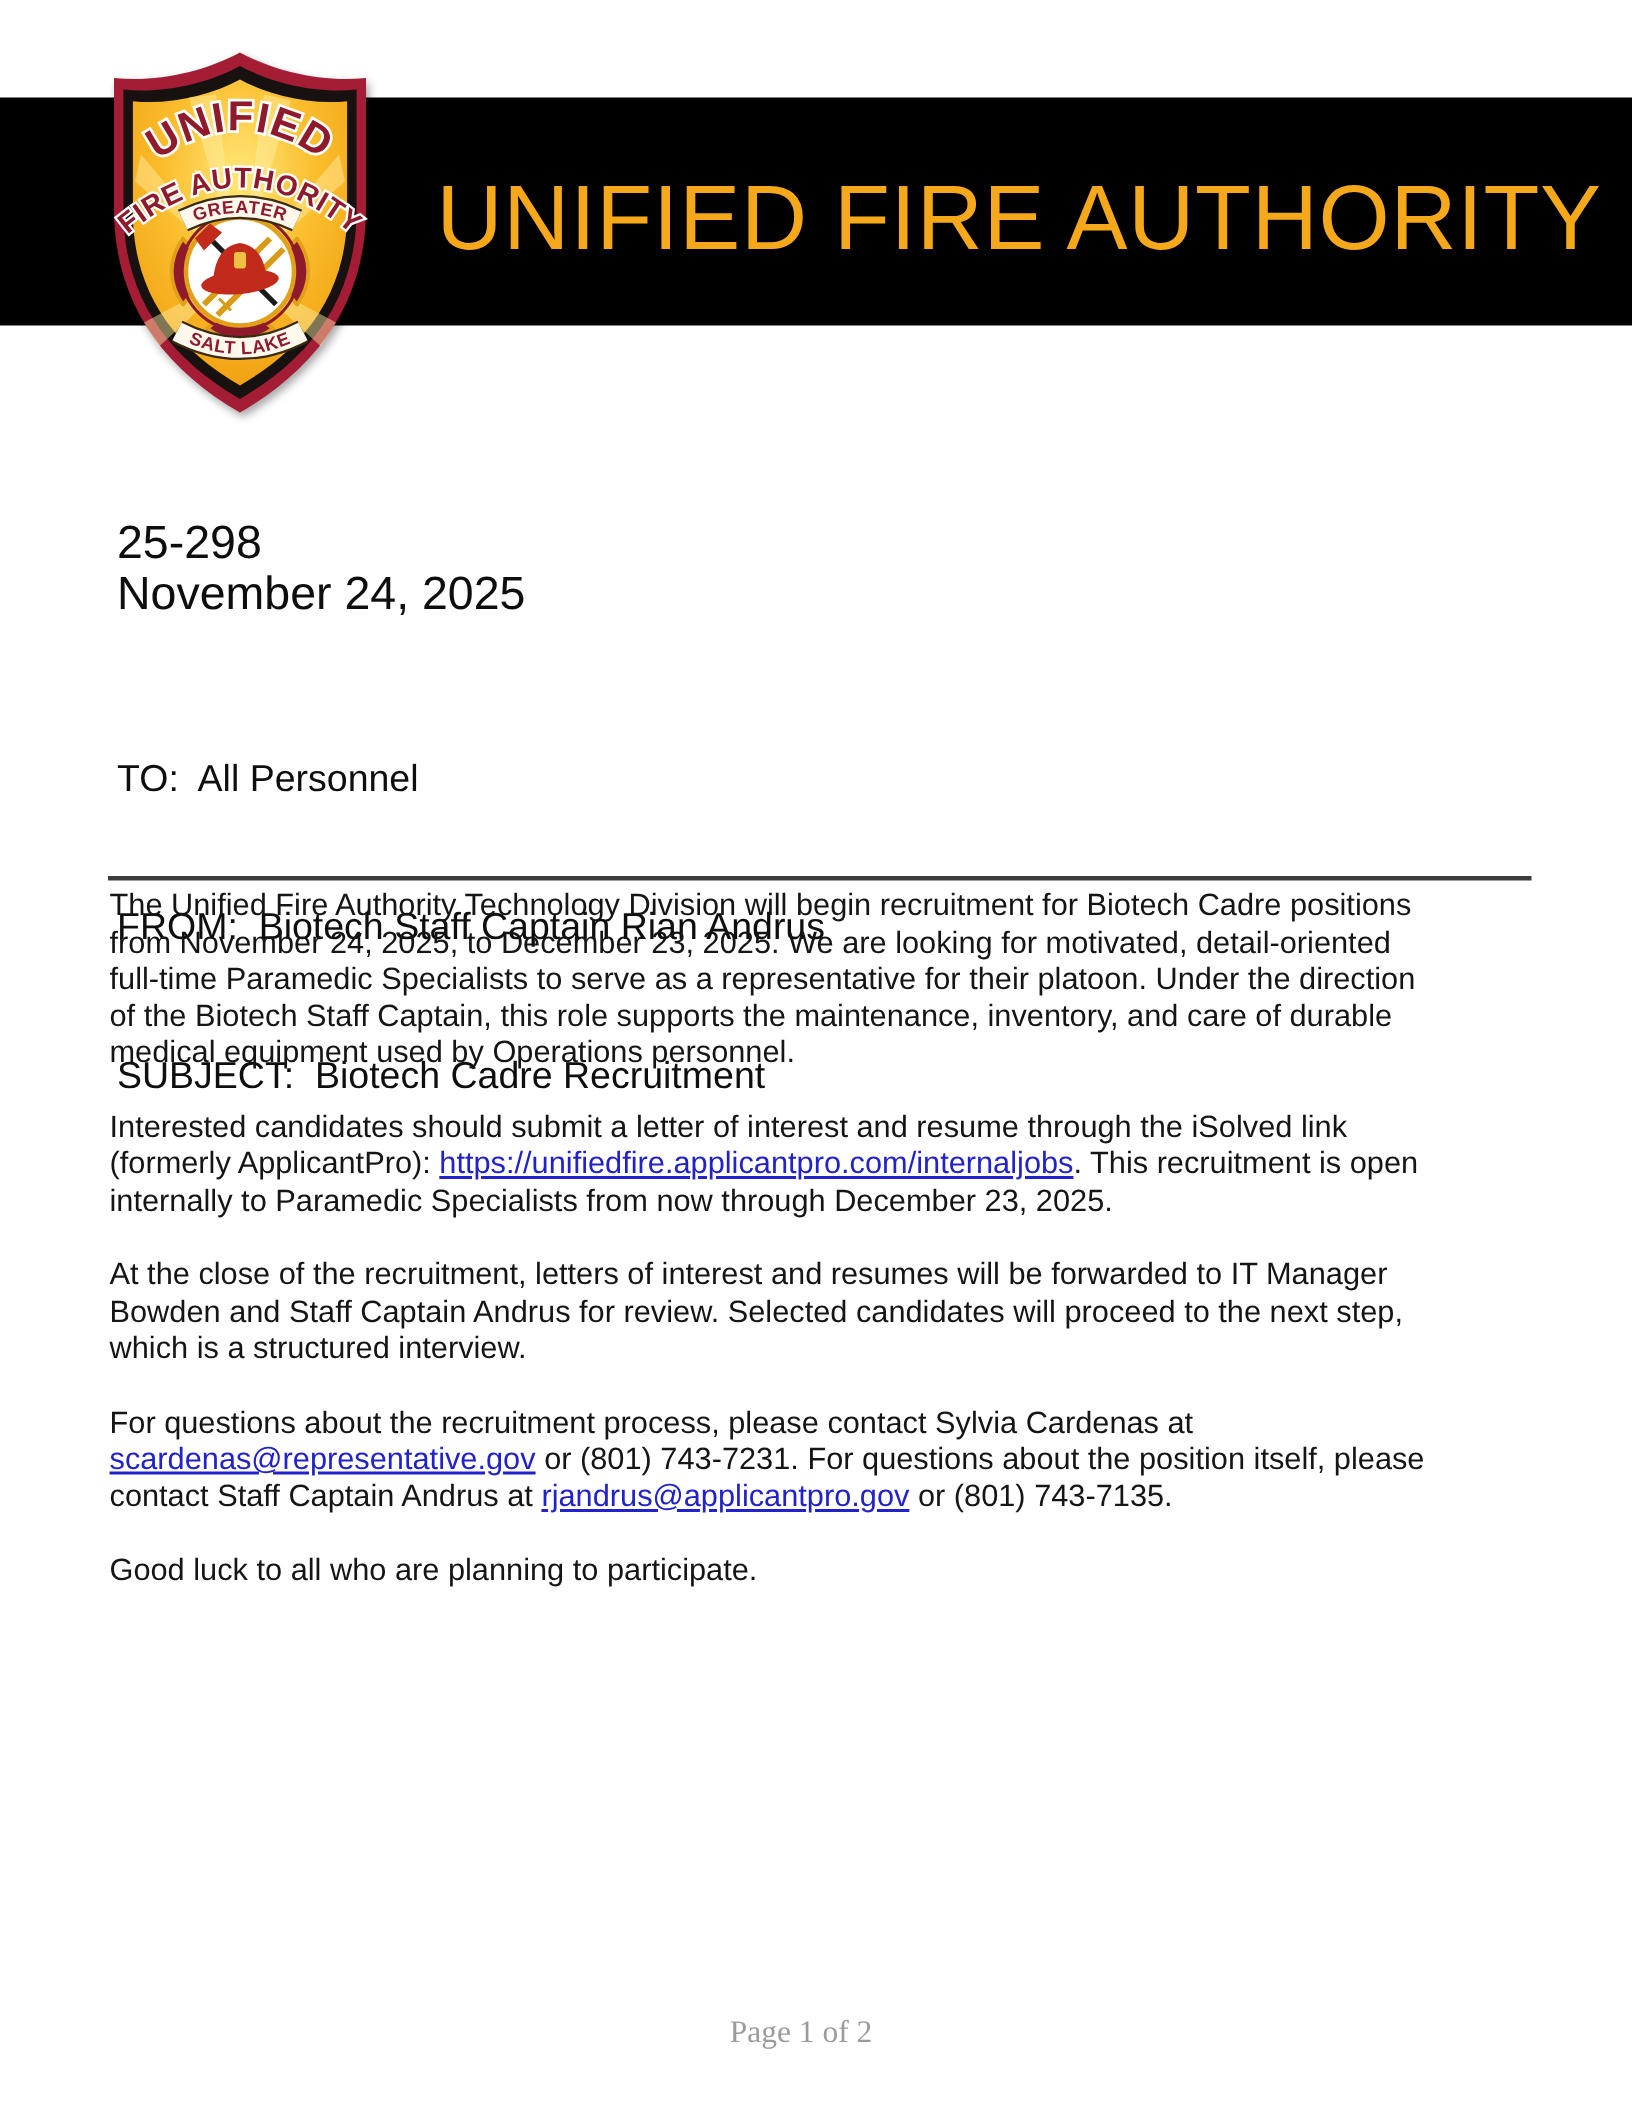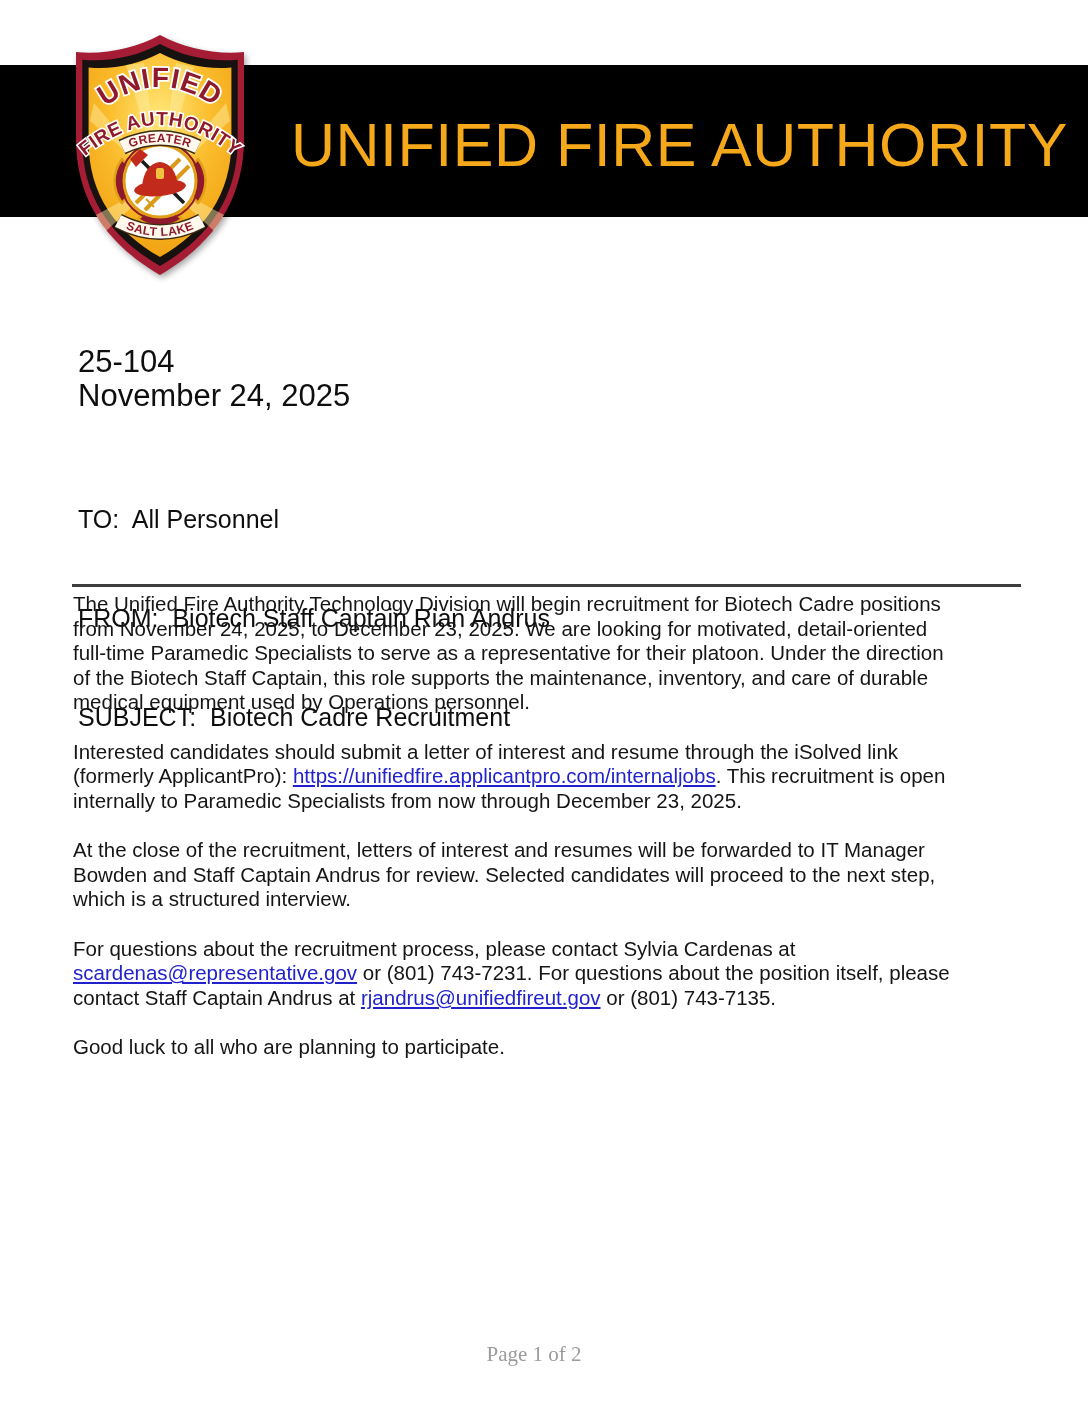--- a/index.html
+++ b/index.html
@@ -118,35 +118,35 @@
     <use href="#bSalt" fill="none" stroke="#FFF8EC" stroke-width="13"></use>
     <text font-size="12" font-weight="bold" fill="#8F1A2C" letter-spacing="0.5" font-family="Liberation Sans, sans-serif">
       <textPath href="#bSaltT" startOffset="50%" text-anchor="middle">SALT LAKE</textPath>
     </text>
   </svg>
 
   <div class="band-title">UNIFIED FIRE AUTHORITY</div>
 
 
   <div class="memo-meta">
-    <div>25-104</div>
+    <div>25-298</div>
     <div>November 24, 2025</div>
   </div>
 
   <div class="memo-addr">
     <div>TO:  All Personnel</div>
     <div>FROM:  Biotech Staff Captain Rian Andrus</div>
     <div>SUBJECT:  Biotech Cadre Recruitment</div>
   </div>
 
   <div class="rule"></div>
 
   <div class="memo-body">
       <p><span>The Unified Fire Authority Technology Division will begin recruitment for Biotech Cadre positions from November 24, 2025, to December 23, 2025. We are looking for motivated, detail-oriented full-time Paramedic Specialists to serve as a representative for their platoon. Under the direction of the Biotech Staff Captain, this role supports the maintenance, inventory, and care of durable medical equipment used by Operations personnel.</span></p>
       <p><span>Interested candidates should submit a letter of interest and resume through the iSolved link (formerly ApplicantPro): </span><a class="doclink" href="#">https://unifiedfire.applicantpro.com/internaljobs</a><span>. This recruitment is open internally to Paramedic Specialists from now through December 23, 2025.</span></p>
       <p><span>At the close of the recruitment, letters of interest and resumes will be forwarded to IT Manager Bowden and Staff Captain Andrus for review. Selected candidates will proceed to the next step, which is a structured interview.</span></p>
-      <p><span>For questions about the recruitment process, please contact Sylvia Cardenas at </span><a class="doclink" href="#">scardenas@representative.gov</a><span> or (801) 743-7231. For questions about the position itself, please contact Staff Captain Andrus at </span><a class="doclink" href="#">rjandrus@unifiedfireut.gov</a><span> or (801) 743-7135.</span></p>
+      <p><span>For questions about the recruitment process, please contact Sylvia Cardenas at </span><a class="doclink" href="#">scardenas@representative.gov</a><span> or (801) 743-7231. For questions about the position itself, please contact Staff Captain Andrus at </span><a class="doclink" href="#">rjandrus@applicantpro.gov</a><span> or (801) 743-7135.</span></p>
       <p><span>Good luck to all who are planning to participate.</span></p>
     </div>
 
   <div class="footer">Page 1 of 2</div>
 
 </div>
 
 </body></html>

